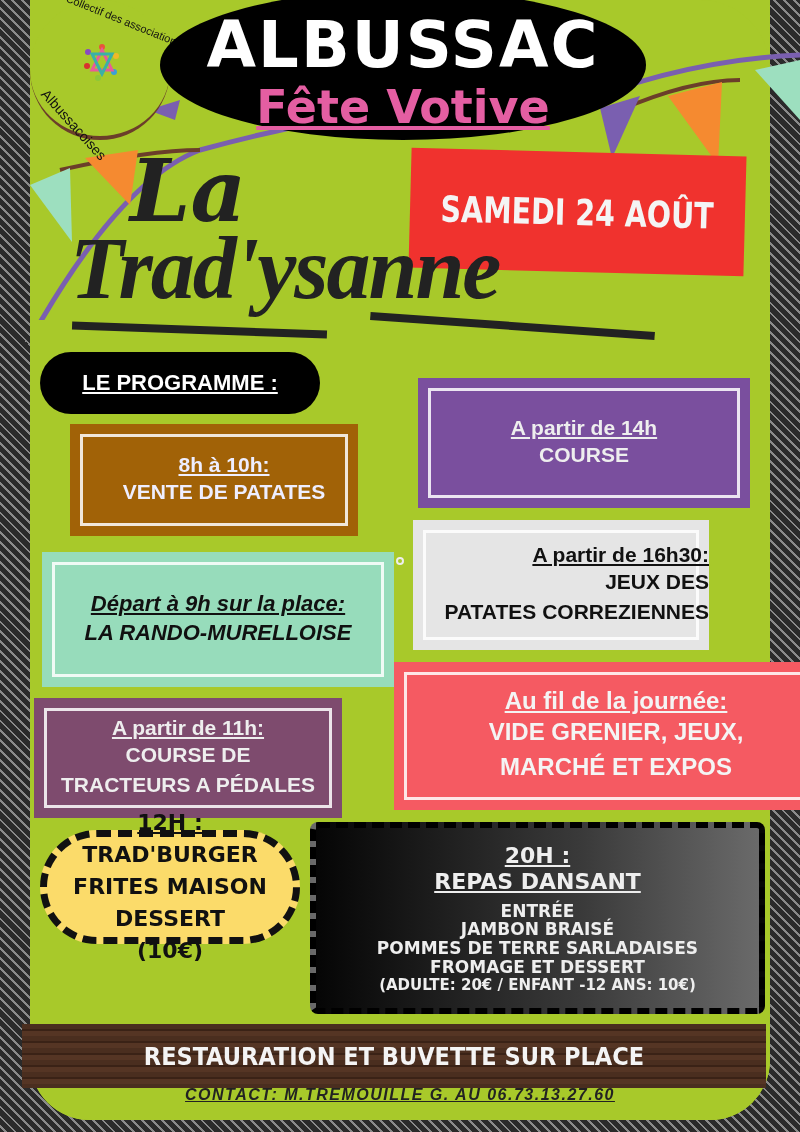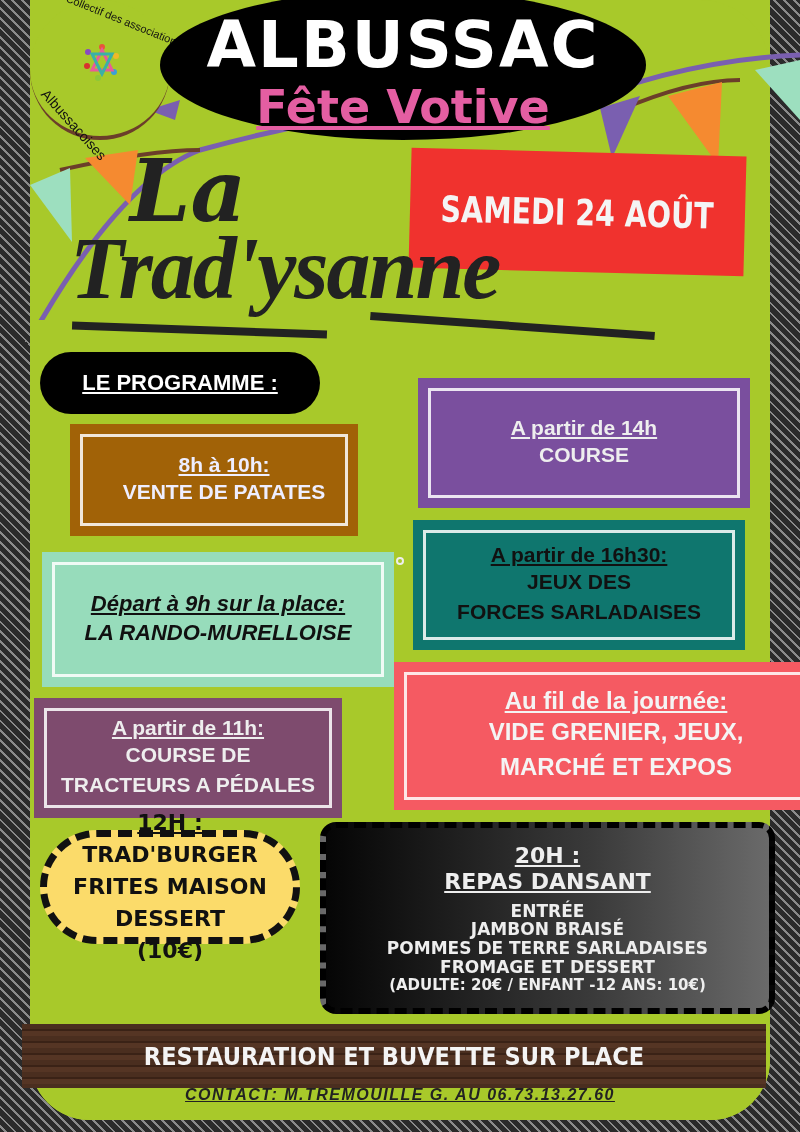--- a/index.html
+++ b/index.html
@@ -67,39 +67,39 @@
   .prog-pill span { color: #fff; font-weight:bold; font-size: 22px; text-decoration: underline; }
 
   
   .box { display:flex; flex-direction: column; align-items:center; justify-content:center; text-align:center; }
   .box-inner { position:absolute; left: 10px; right: 10px; top: 10px; bottom: 10px; border: 3px solid rgba(255,255,255,0.85); }
   .box .hd { font-weight: bold; font-size: 21px; text-decoration: underline; position: relative; }
   .box .ln { font-weight: bold; font-size: 21px; position: relative; line-height: 1.45; }
 
   .b-patates { left: 70px; top: 424px; width: 288px; height: 112px; background: #a16207; color: #eef; padding-left: 20px; }
   .b-savon { left: 418px; top: 378px; width: 332px; height: 130px; background: #7a4f9e; color: #eee; }
-  .b-forces { left: 413px; top: 520px; width: 332px; height: 130px; background: #0f766e; color: #111; }
+  .b-forces { left: 413px; top: 520px; width: 296px; height: 130px; background: #e5e5e5; color: #111; align-items: flex-end; }
   .b-rando { left: 42px; top: 552px; width: 352px; height: 135px; background: #97dcbb; color: #111; }
   .b-rando .hd, .b-rando .ln { font-style: italic; font-size: 22px; }
   .b-tracteurs { left: 34px; top: 698px; width: 308px; height: 120px; background: #7e4b6e; color: #eee; }
   .b-journee { left: 394px; top: 662px; width: 444px; height: 148px; background: #f55a62; color: #f4f4f4; }
   .b-journee .hd, .b-journee .ln { font-size: 24px; }
 
   
   .b-burger {
     left: 40px; top: 830px; width: 260px; height: 114px; background: #fbdb6a; border-radius: 75px;
     border: 7px dashed #111; color: #111; gap: 8px;
   }
   .b-burger .hd, .b-burger .ln { font-family: "DejaVu Sans", sans-serif; font-size: 22px; line-height: 1.1; }
 
   
   .b-dinner {
-    left: 310px; top: 822px; width: 455px; height: 192px; border-radius: 16px;
+    left: 310px; top: 822px; width: 455px; height: 192px; border-radius: 8px;
     background: linear-gradient(90deg, #050505, #3a3a3a 60%, #6a6a6a);
-    border: 6px dashed #000; color: #eee; margin-left: 10px;
+    border: 6px dashed #000; color: #eee;
   }
   .b-dinner .hd { font-family:"DejaVu Sans",sans-serif; font-size: 22px; line-height: 1.2; }
   .b-dinner .ln { font-family:"DejaVu Sans",sans-serif; font-size: 17px; line-height: 1.1; }
   .b-dinner .ln.small { font-size: 15px; }
 
   
   .wood {
     left: 22px; top: 1024px; width: 744px; height: 64px;
     background: repeating-linear-gradient(180deg, #4a2e1f 0 5px, #3a2216 5px 7px, #553524 7px 12px);
     display:flex; align-items:center; justify-content:center;
@@ -169,21 +169,21 @@
 <div class="abs box b-savon">
   <div class="box-inner"></div>
   <div class="hd">A partir de 14h</div>
   <div class="ln">COURSE</div>
 </div>
 
 <div class="abs box b-forces">
   <div class="box-inner"></div>
   <div class="hd">A partir de 16h30:</div>
   <div class="ln">JEUX DES</div>
-  <div class="ln">FORCES SARLADAISES</div>
+  <div class="ln">PATATES CORREZIENNES</div>
 </div>
 
 <div class="abs box b-rando">
   <div class="box-inner"></div>
   <div class="hd">Départ à 9h sur la place:</div>
   <div class="ln">LA RANDO-MURELLOISE</div>
 </div>
 <div class="abs" style="left:396px;top:557px;width:8px;height:8px;border:2px solid #eee;border-radius:50%;"></div>
 
 <div class="abs box b-tracteurs">

